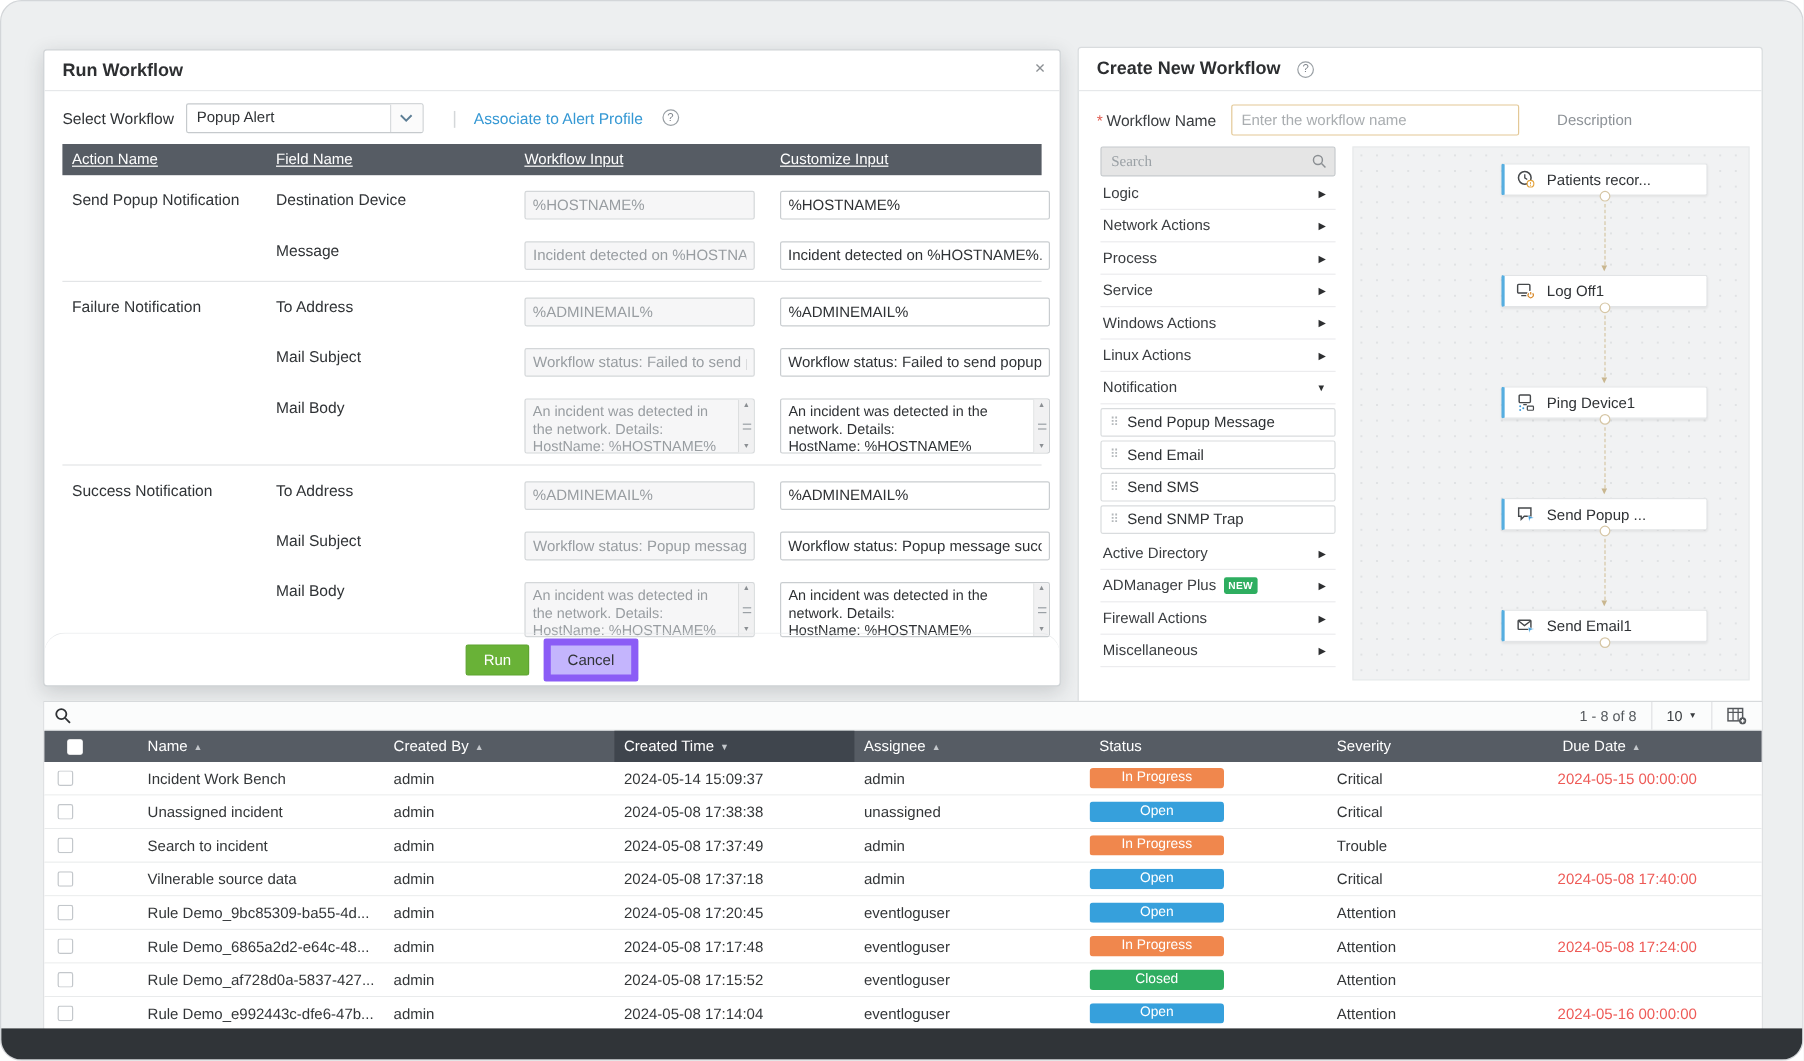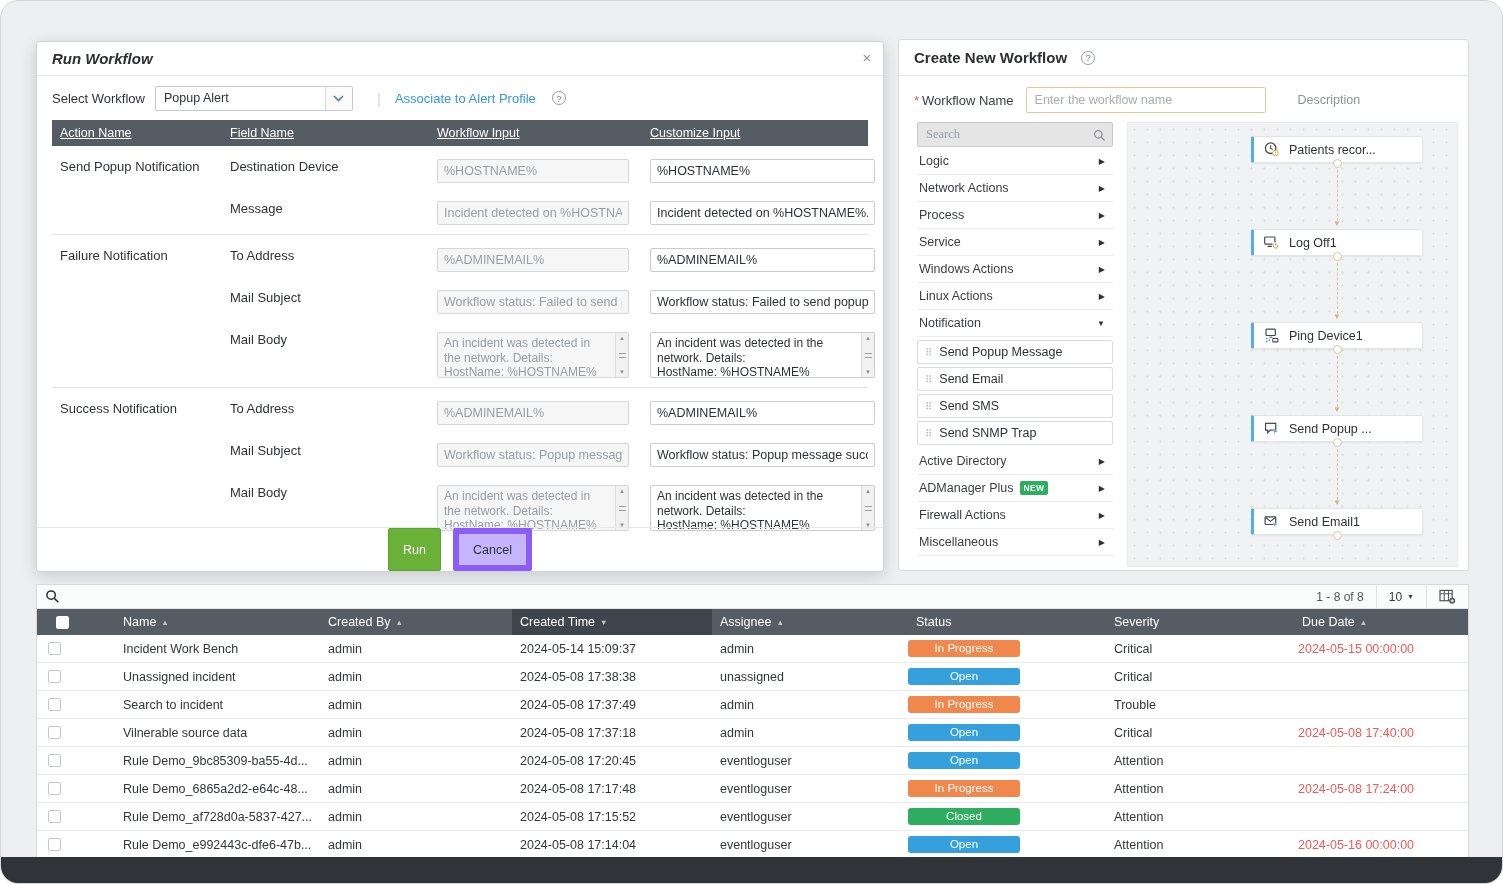--- a/index.html
+++ b/index.html
@@ -1,21 +1,21 @@
 <!DOCTYPE html>
 <html><head>
 <meta charset="utf-8">
 <style>
   *{box-sizing:border-box;}
   body{margin:0;background:#fff;font-family:"Liberation Sans",sans-serif;}
   .stage{position:relative;width:1503px;height:884px;background:#edeff0;border:1px solid #d3d6d9;border-radius:18px;overflow:hidden;}
 
   
   .dialog{position:absolute;left:35px;top:40px;width:848px;height:531px;background:#fff;border:1px solid #cfd3d6;border-radius:3px;box-shadow:0 4px 16px rgba(40,45,50,.18);}
-  .dlg-header{position:relative;height:34px;border-bottom:1px solid #e6e8ea;display:flex;align-items:center;padding:0 15px;font-style:italic;}
+  .dlg-header{position:relative;height:34px;border-bottom:1px solid #e6e8ea;display:flex;align-items:center;padding:0 15px;}
   .dlg-title{font-size:15px;font-weight:bold;color:#2d2f31;}
   .dlg-close{position:absolute;right:12px;top:7px;font-size:15px;color:#8b8f93;cursor:pointer;}
   .controls{display:flex;align-items:center;height:44px;padding:0 15px;gap:10px;}
   .lbl{font-size:13px;color:#303336;}
   .select{display:flex;width:198px;height:25px;border:1px solid #c6cacd;border-radius:2px;background:#fff;cursor:pointer;}
   .sel-text{flex:1;font-size:12.5px;color:#303336;padding:4px 8px;white-space:nowrap;overflow:hidden;}
   .sel-btn{width:27px;border-left:1px solid #d9dcde;background:#fbfbfb;display:flex;align-items:center;justify-content:center;color:#5d7e95;font-size:9px;}
   .vdiv{color:#d4d7d9;font-size:15px;margin:0 4px 0 14px;}
   .link-blue{font-size:13px;color:#3598d4;cursor:pointer;}
   .help{display:inline-flex;width:14px;height:14px;border:1px solid #9aa0a5;border-radius:50%;color:#7d838a;font-size:9.5px;align-items:center;justify-content:center;margin-left:6px;flex:none;}
@@ -29,27 +29,27 @@
   .txt{width:192px;height:24px;border:1px solid #c9cdd0;border-radius:2px;font-size:12.5px;color:#2f3235;padding:0 6px;font-family:inherit;background:#fff;}
   .cz-in .txt{width:225px;}
   .txt.dis{background:#f6f6f7;color:#989da1;border-color:#d4d7d9;}
   .ta-wrap{position:relative;width:192px;height:46px;}
   .cz-in .ta-wrap{width:225px;}
   .ta{width:100%;height:100%;border:1px solid #c9cdd0;border-radius:2px;font-size:12px;line-height:14.5px;color:#2f3235;padding:3px 18px 3px 6px;resize:none;overflow:hidden;font-family:inherit;background:#fff;display:block;}
   .ta-wrap.dis .ta{background:#f6f6f7;color:#989da1;border-color:#d4d7d9;}
   .rail{position:absolute;top:1px;right:1px;bottom:1px;width:13px;background:#f1f1f2;border-left:1px solid #dcdedf;display:flex;flex-direction:column;align-items:center;justify-content:space-between;padding:2px 0;border-radius:0 2px 2px 0;}
   .rail span{font-size:6px;color:#8b8f93;line-height:6px;}
   .r-thumb{width:7px;height:5px;border-top:1px solid #9aa0a5;border-bottom:1px solid #9aa0a5;}
-  .dlg-footer{position:absolute;left:0;right:0;bottom:0;height:44px;border-top:1px solid #e6e8ea;display:flex;justify-content:center;gap:12px;}
+  .dlg-footer{position:absolute;left:0;right:0;bottom:0;height:44px;border-top:1px solid #e6e8ea;display:flex;align-items:center;justify-content:center;gap:12px;border-radius:17px;}
   .btn{font-size:12.5px;padding:5px 14px;border-radius:2px;cursor:pointer;font-family:inherit;}
   .btn-run{background:#69b237;border:1px solid #5ea431;color:#fff;}
   .btn-cancel{background:#c4b5fd;border:6px solid #8b5cf6;color:#303336;}
 
   
-  .panel{position:absolute;left:897px;top:38px;width:571px;height:532px;background:#fff;border:1px solid #d9dcde;border-radius:3px;}
+  .panel{position:absolute;left:897px;top:38px;width:571px;height:622px;background:#fff;border:1px solid #d9dcde;border-radius:3px;}
   .pn-header{height:36px;border-bottom:1px solid #e6e8ea;display:flex;align-items:center;padding:0 15px;}
   .pn-title{font-size:15px;font-weight:bold;color:#2d2f31;margin-right:8px;}
   .name-row{display:flex;align-items:center;padding:11px 15px 9px;}
   .req{color:#e05a4e;margin-right:3px;font-size:13px;}
   .name-lbl{font-size:13px;color:#3a3d40;margin-right:12px;}
   .name-input{width:240px;height:26px;border:1px solid #e3c896;border-radius:2px;font-size:12.5px;padding:0 8px;color:#2f3235;font-family:inherit;}
   .name-input::placeholder{color:#a9adb0;}
   .desc-link{font-size:12.5px;color:#8d9297;margin-left:32px;cursor:pointer;}
   .pn-body{display:flex;padding-left:18px;height:455px;}
   .menu{width:196px;flex:none;}

